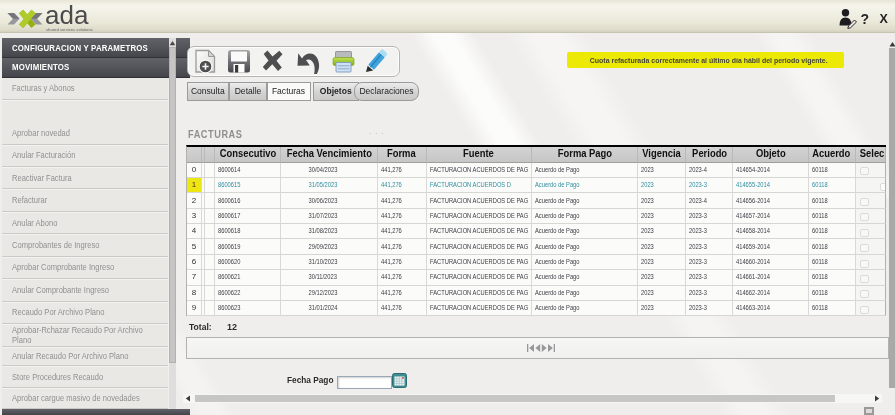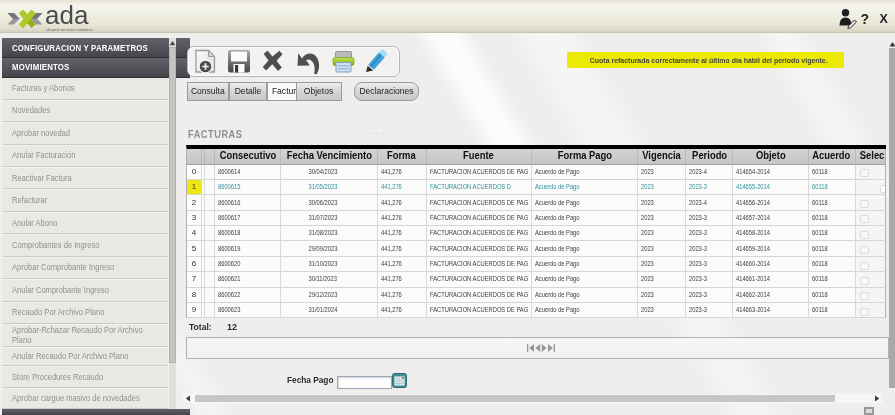--- a/index.html
+++ b/index.html
@@ -29,21 +29,21 @@
 .tab.sel { background:#fafaf9; }
 .tab span { display:inline-block; transform:scaleX(0.95); white-space:nowrap; }
 
 #ymsg { left:567px; top:52px; width:277px; height:15.5px; background:#ece907; border-radius:2px; }
 #ymsg span { position:absolute; left:50%; top:50%; transform:translate(-49%,-50%) scaleX(0.87); white-space:nowrap; font-size:8px; font-weight:bold; color:#45453a; }
 
 #gtitle { left:188px; top:128.8px; font-size:10px; font-weight:bold; color:#8f8f8f; letter-spacing:0.6px; transform:scaleX(0.92); transform-origin:0 0; }
 #gdots { left:369px; top:126px; font-size:9px; color:#bcbbb9; letter-spacing:3.5px; }
 
 #grid { left:186px; top:144.5px; border-collapse:separate; border-spacing:0; table-layout:fixed; width:700px;
-  background:#fbfbfa; border-top:4px solid #000000; border-left:1px solid #b1b1af; }
+  background:#fbfbfa; border-top:2px solid #000000; border-left:1px solid #b1b1af; }
 #grid td, #grid th { overflow:hidden; white-space:nowrap; padding:0; border-right:1px solid #d9d9d7; border-bottom:1px solid #d6d6d4; height:15.37px; line-height:14px; vertical-align:middle; }
 #grid th { background:linear-gradient(#d3d3d3, #c6c6c6); border-right:1px solid #b9b9b7; border-bottom:1px solid #9f9f9d; font-size:10px; font-weight:bold; color:#101010; height:16.2px; }
 #grid th span { display:inline-block; transform:scaleX(0.94); white-space:nowrap; }
 #grid td:last-child, #grid th:last-child { border-right:1px solid #b1b1af; }
 .rn { text-align:center; font-size:8px; color:#303030; }
 #grid td.selnum { background:#ece712; color:#5c2520; }
 #grid td.dl { font-size:8px; color:#3c3c44; padding-left:3px; }
 #grid td.dc { font-size:8px; color:#3c3c44; text-align:center; padding-right:12px; }
 .cx { display:inline-block; transform:scaleX(0.72); transform-origin:0 50%; white-space:nowrap; }
 .cc { display:inline-block; transform:scaleX(0.72); white-space:nowrap; }
@@ -98,23 +98,20 @@
 
 <div id="sidebar" class="abs">
   <div class="mh" style="top:0; height:20px;">
         <span>CONFIGURACION Y PARAMETROS</span>
       </div>
   <div class="mh" style="top:20px; height:19.5px;">
         <span>MOVIMIENTOS</span>
       </div>
   <div class="mi" style="top:39.5px;height:22.2px">
         <span>Facturas y Abonos</span>
-      </div>
-<div class="mi" style="top:61.7px;height:22.5px">
-        <span>Novedades</span>
       </div>
 <div class="mi" style="top:84.2px;height:22.4px">
         <span>Aprobar novedad</span>
       </div>
 <div class="mi" style="top:106.6px;height:22.4px">
         <span>Anular Facturación</span>
       </div>
 <div class="mi" style="top:129.0px;height:22.4px">
         <span>Reactivar Factura</span>
       </div>
@@ -202,21 +199,21 @@
     <path d="M1.5 23 L3.2 16.8 L8.7 21.5 Z" fill="#2e2e30"></path>
     <path d="M3.8 15.8 L14.5 3.2 L20.3 8.2 L9.5 20.7 Z" fill="#3fa3dc"></path>
     <path d="M6 18 L16.8 5.2" stroke="#2a84bd" stroke-width="1.4" fill="none"></path>
     <path d="M14.5 3.2 L17.2 0.3 Q21.5 1.5 22.7 5.5 L20.3 8.2 Z" fill="#aadcf4"></path>
   </g>
 </svg>
 
 <div class="tab abs" style="left:187px; width:42px;"><span>Consulta</span></div>
 <div class="tab abs" style="left:229px; width:38px;"><span>Detalle</span></div>
 <div class="tab sel abs" style="left:267px; width:44px;"><span>Facturas</span></div>
-<div class="tab abs" style="left:296px; width:46px;"><span>Objetos</span></div>
+<div class="tab abs" style="left:313px; width:46px;font-weight:bold;"><span>Objetos</span></div>
 <div class="tab abs" style="left:353.5px; width:65.5px;border-radius:8px;"><span>Declaraciones</span></div>
 
 <div id="ymsg" class="abs">
       <span>Cuota refacturada correctamente al último día hábil del periodo vigente.</span>
     </div>
 
 <div id="gtitle" class="abs">FACTURAS</div>
 <div id="gdots" class="abs">...</div>
 
 <table id="grid" class="abs">

